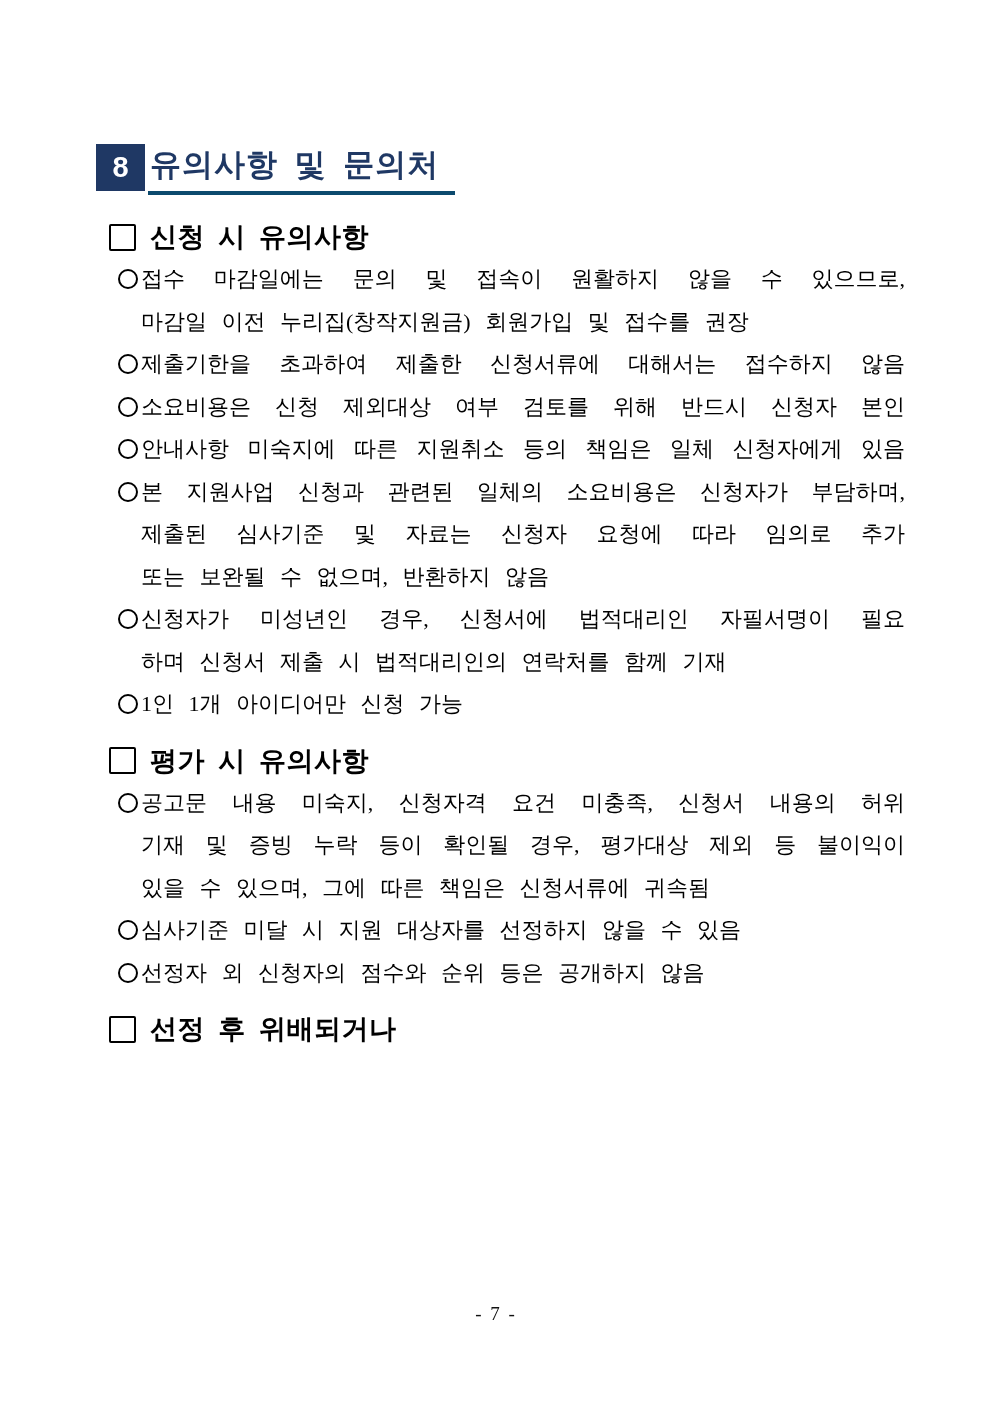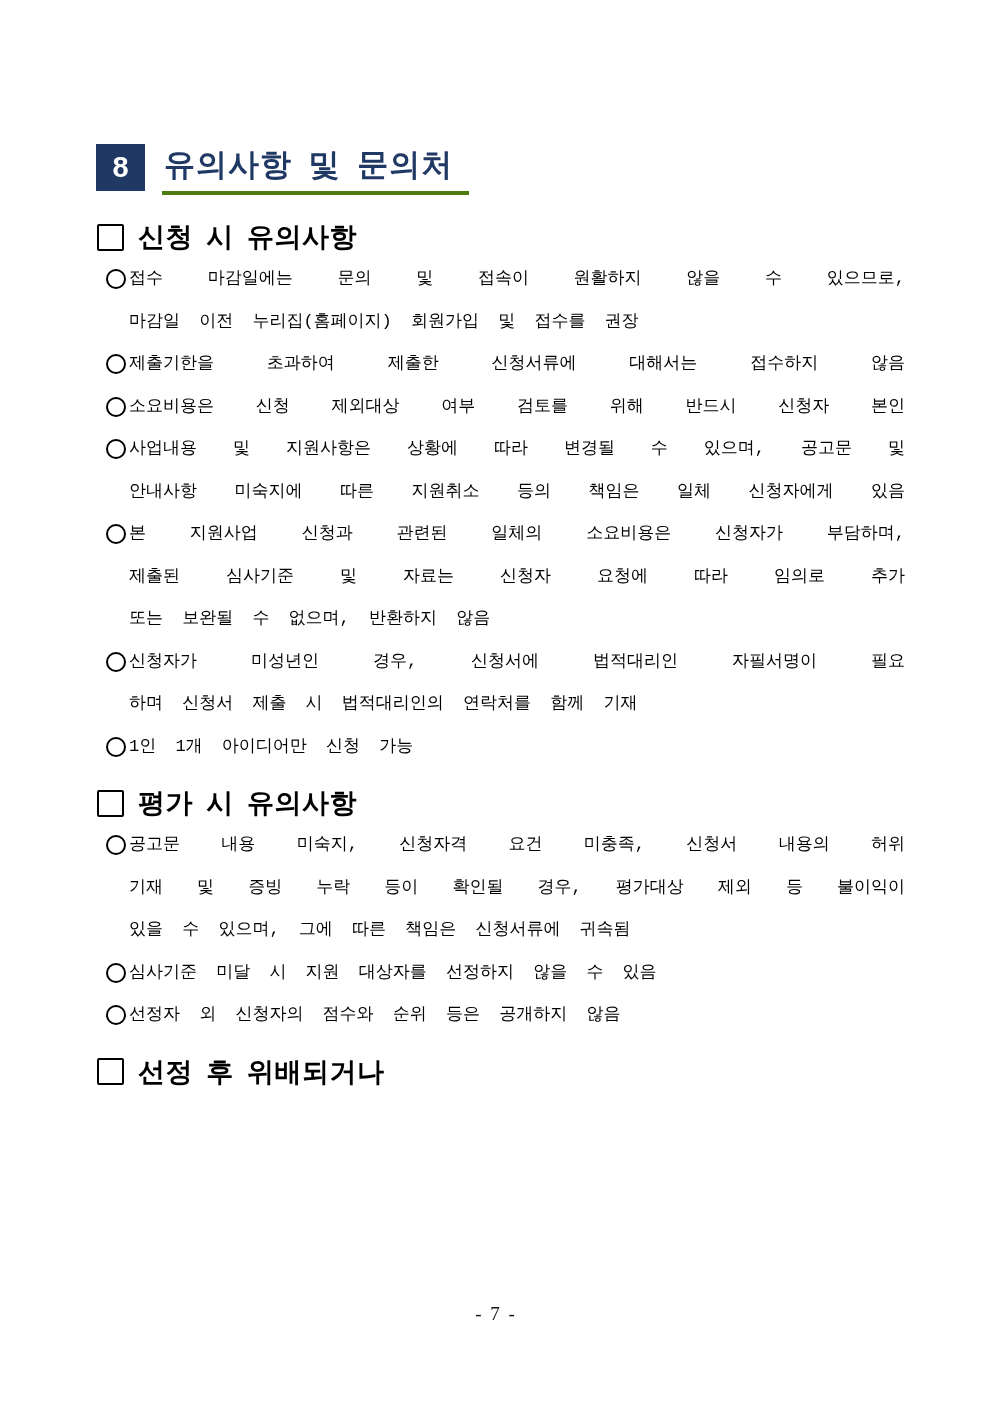--- a/index.html
+++ b/index.html
@@ -32,40 +32,40 @@
     color: #ffffff;
     font-family: "Liberation Sans", sans-serif;
     font-weight: bold;
     font-size: 29px;
     display: flex;
     align-items: center;
     justify-content: center;
     flex: 0 0 auto;
   }
   .title-wrap {
-    margin-left: 17px;
+    margin-left: 3px;
     padding: 1px 16px 6px 2px;
-    border-bottom: 4px solid #4d7c0f;
+    border-bottom: 4px solid #0c4a6e;
   }
   .doc-title {
     font-family: "Liberation Sans", sans-serif;
     font-weight: bold;
     font-size: 31px;
     line-height: 40px;
     color: #1F3864;
     letter-spacing: 1px;
     word-spacing: 7px;
     white-space: nowrap;
   }
 
   
   .content {
     position: absolute;
     top: 202px;
-    left: 4px;
+    left: 16px;
     right: 0;
   }
   .sec-head {
     display: flex;
     align-items: center;
     gap: 14px;
     margin: 15px 87px 0 93px;
     height: 40px;
     font-size: 27px;
     font-weight: bold;
@@ -90,25 +90,24 @@
     position: absolute;
     left: -23px;
     top: 11px;
     width: 16px;
     height: 16px;
     border: 2.5px solid #000000;
     border-radius: 50%;
     background: #ffffff;
   }
   .line {
-    font-size: 17px;
+    font-size: 22px;
     line-height: 42.5px;
     word-break: keep-all;
     white-space: normal;
-    font-family: Liberation Mono, monospace;
   }
   .line.j {           
     text-align: justify;
     text-align-last: justify;
   }
   .line.n {           
     text-align: left;
     word-spacing: 9px;
   }
 
@@ -139,33 +138,32 @@
   <div class="content" id="sections">
       <section>
         <div class="sec-head">
           <span class="checkbox"></span>
           <span>신청 시 유의사항</span>
         </div>
         <div class="bullets">
           <div class="bullet">
             <span class="marker"></span>
             <div class="line j">접수 마감일에는 문의 및 접속이 원활하지 않을 수 있으므로,</div>
-            <div class="line n">마감일 이전 누리집(홈페이지) 회원가입 및 접수를 권장</div>
+            <div class="line n">마감일 이전 누리집(창작지원금) 회원가입 및 접수를 권장</div>
           </div>
           <div class="bullet">
             <span class="marker"></span>
             <div class="line j">제출기한을 초과하여 제출한 신청서류에 대해서는 접수하지 않음</div>
           </div>
           <div class="bullet">
             <span class="marker"></span>
             <div class="line j">소요비용은 신청 제외대상 여부 검토를 위해 반드시 신청자 본인</div>
           </div>
           <div class="bullet">
             <span class="marker"></span>
-            <div class="line j">사업내용 및 지원사항은 상황에 따라 변경될 수 있으며, 공고문 및</div>
             <div class="line j">안내사항 미숙지에 따른 지원취소 등의 책임은 일체 신청자에게 있음</div>
           </div>
           <div class="bullet">
             <span class="marker"></span>
             <div class="line j">본 지원사업 신청과 관련된 일체의 소요비용은 신청자가 부담하며,</div>
             <div class="line j">제출된 심사기준 및 자료는 신청자 요청에 따라 임의로 추가</div>
             <div class="line n">또는 보완될 수 없으며, 반환하지 않음</div>
           </div>
           <div class="bullet">
             <span class="marker"></span>

